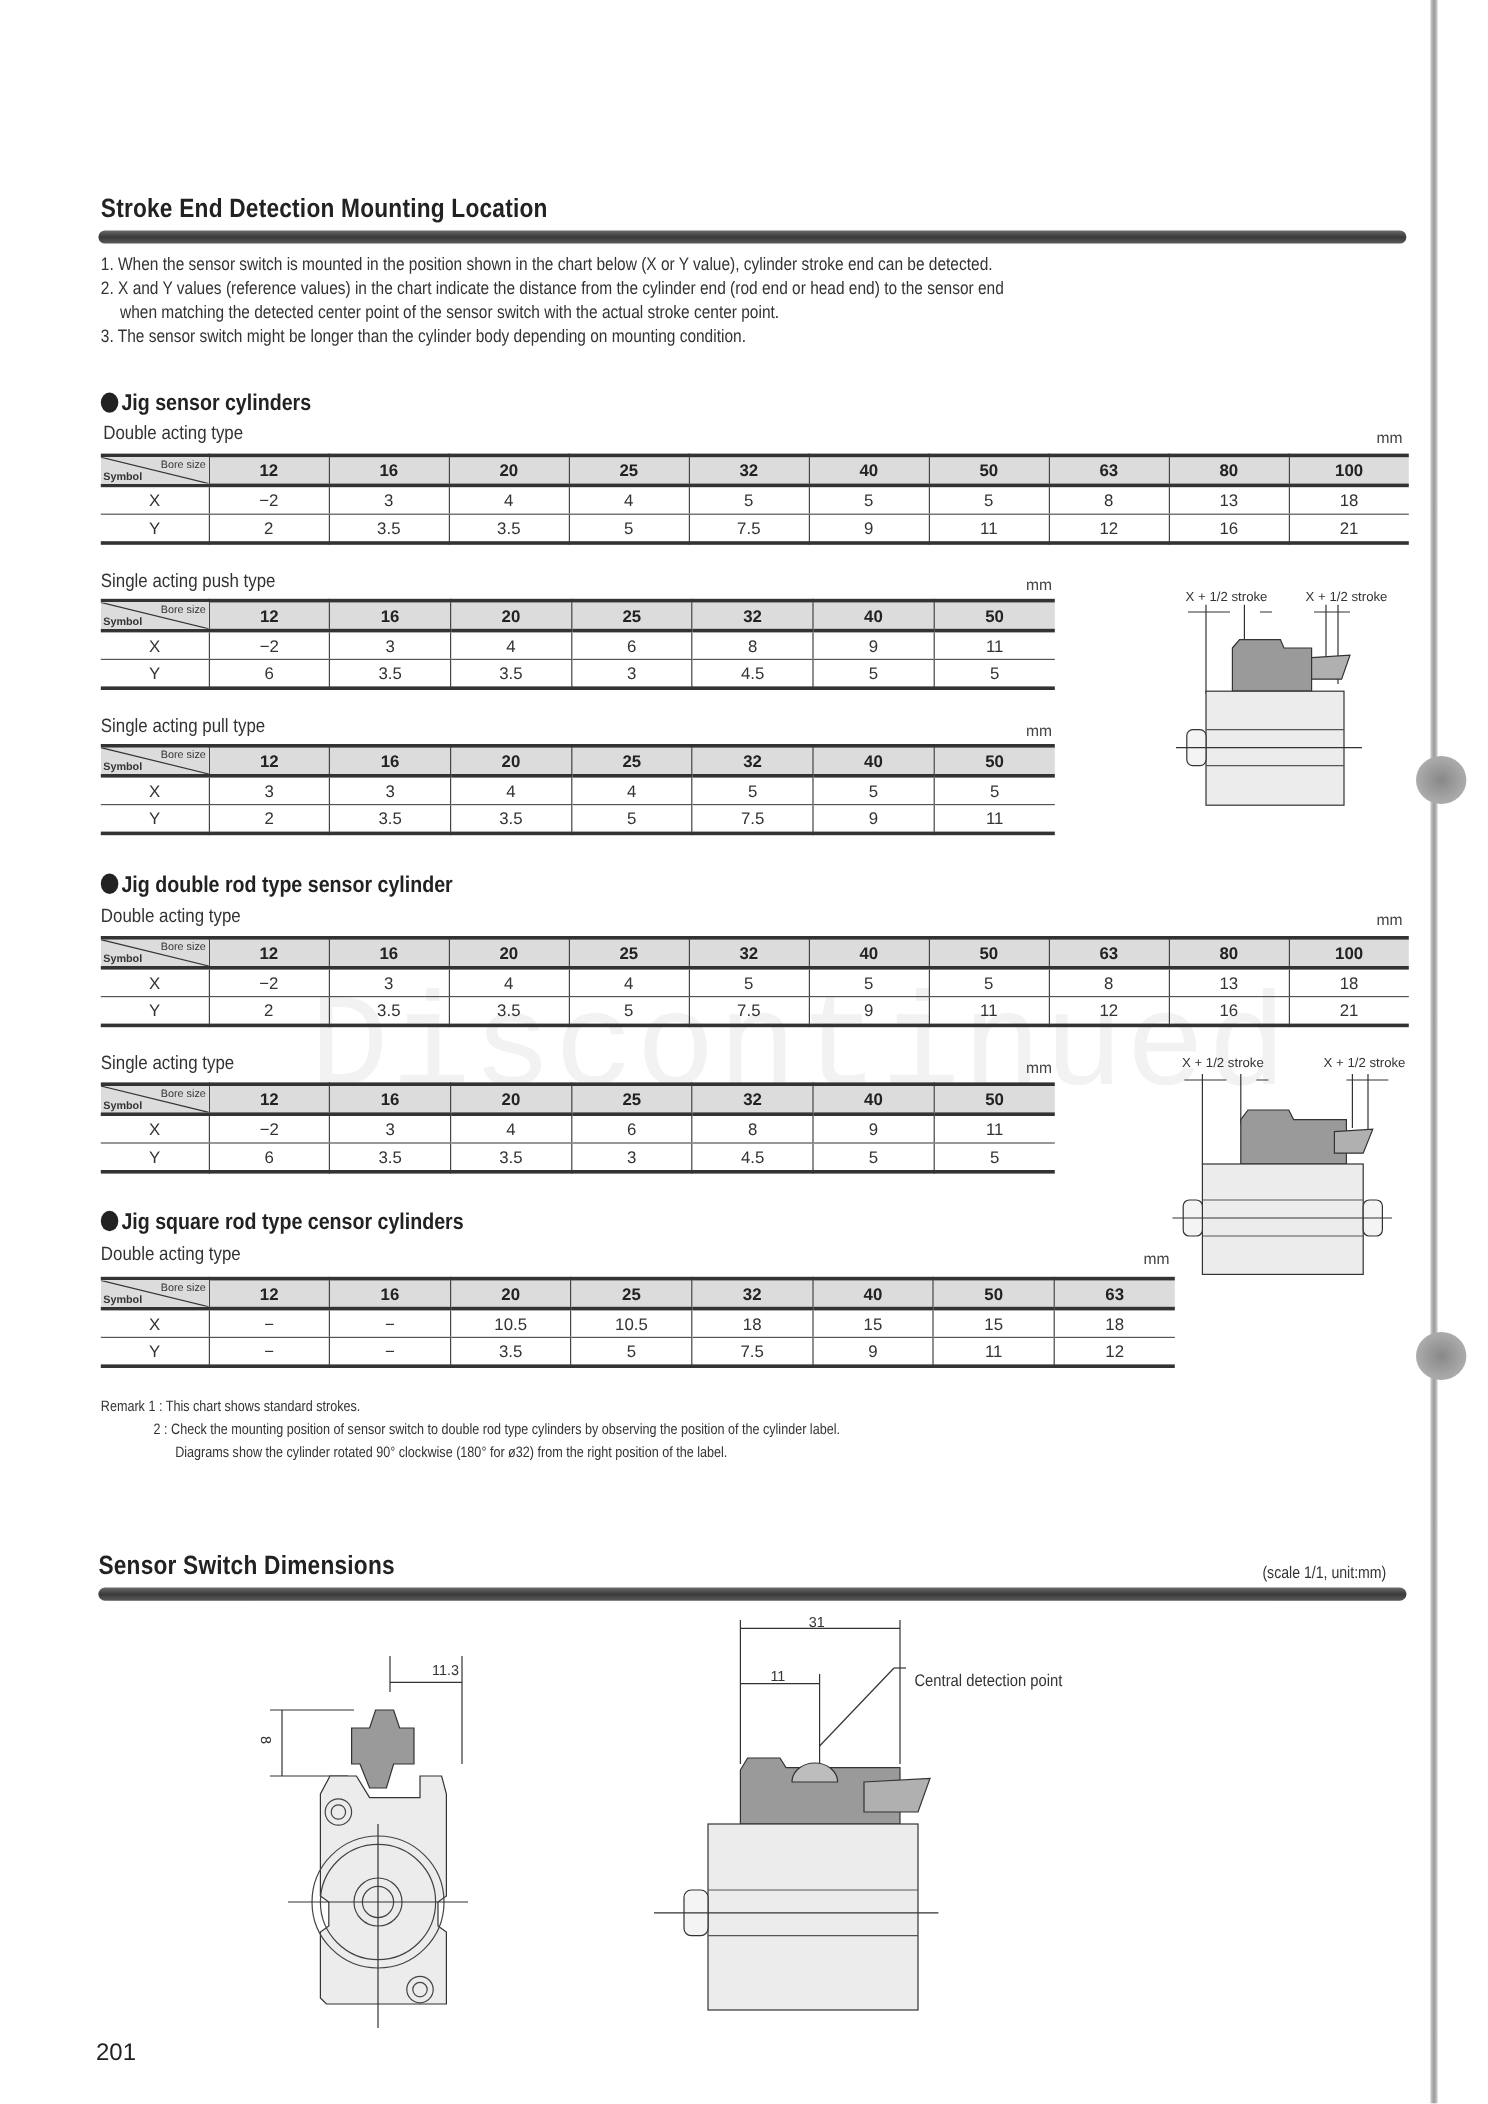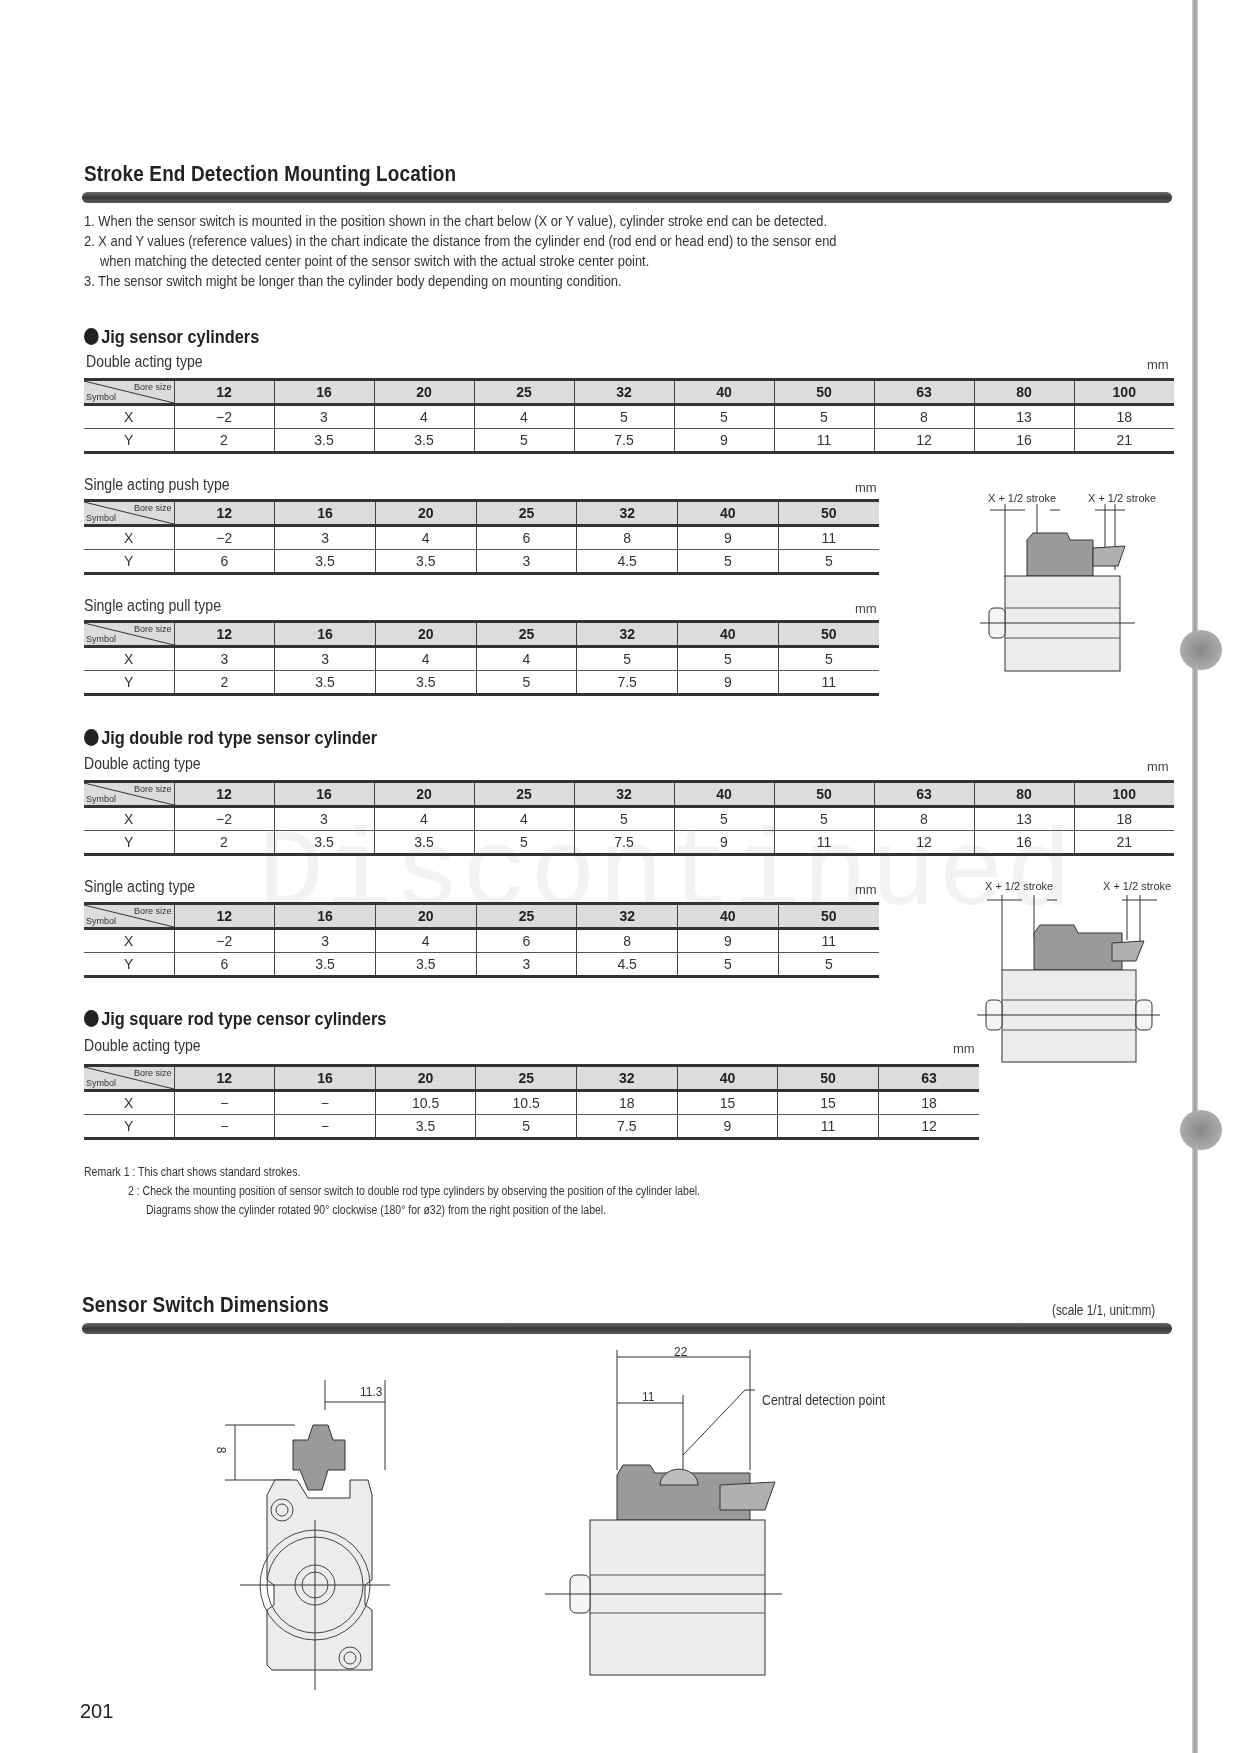--- a/index.html
+++ b/index.html
@@ -16,21 +16,21 @@
   .unit{font-size:13px;color:#444;}
   table.xy{position:absolute;border-collapse:collapse;table-layout:fixed;
            border-top:3px solid #333;border-bottom:3px solid #333;font-size:14px;}
   table.xy th,table.xy td{height:22px;padding:0;text-align:center;border-left:1px solid #444;}
   table.xy th:first-child,table.xy td:first-child{border-left:none;}
   table.xy thead th{background:#dcdcdc;font-weight:bold;font-size:14px;border-bottom:3px solid #333;color:#222;}
   table.xy tbody tr:first-child td{border-bottom:1px solid #555;}
   table.xy td{color:#333;}
   .corner{position:relative;background:#dcdcdc;}
   .corner svg{position:absolute;left:0;top:0;}
-  .corner .sym{position:absolute;left:2px;bottom:1px;font-size:9px;font-weight:normal;color:#333;}
+  .corner .sym{position:absolute;left:2px;bottom:1px;font-size:9px;font-weight:bold;color:#333;}
   .corner .bore{position:absolute;right:2px;top:1px;font-size:9px;font-weight:normal;color:#333;}
   .remark{font-size:12.5px;color:#333;white-space:nowrap;transform:scaleX(0.84);transform-origin:left center;}
   .dimtxt{font-size:12px;color:#333;font-family:"Liberation Sans",sans-serif;}
   .watermark{font-size:110px;color:#f2f2f2;font-family:Liberation Mono, monospace;letter-spacing:2px;white-space:nowrap;}
   .pagenum{font-size:20px;color:#222;}
 </style>
 </head>
 <body>
 
 <div class="abs watermark" style="left:258px;top:812px;">Discontinued</div>
@@ -500,21 +500,21 @@
   </g>
   <path d="M97 130 L103 120 L130 120 L135 128 L230 128 L230 175 L97 175 Z" fill="#9a9a9a" stroke="#333"></path>
   <path d="M140 140 A18 15 0 0 1 178 140 Z" fill="#bdbdbd" stroke="#333"></path>
   <path d="M200 140 L255 137 L245 165 L200 165 Z" fill="#b0b0b0" stroke="#333"></path>
   <rect x="70" y="175" width="175" height="155" fill="#ececec" stroke="#333"></rect>
   <line x1="70" y1="230" x2="245" y2="230" stroke="#555"></line>
     <line x1="70" y1="268" x2="245" y2="268" stroke="#555"></line>
   <rect x="50" y="230" width="20" height="38" rx="6" fill="#f4f4f4" stroke="#333"></rect>
   <line x1="25" y1="249" x2="262" y2="249" stroke="#333"></line>
 </svg>
-<div class="abs dimtxt" style="left:674px;top:1345px;">22</div>
+<div class="abs dimtxt" style="left:674px;top:1345px;">31</div>
 <div class="abs dimtxt" style="left:642px;top:1390px;">11</div>
 <div class="abs dimtxt" style="left:762px;top:1392px;font-size:14px;transform:scaleX(0.88);transform-origin:left;">Central detection point</div>
 
 <div class="abs pagenum" style="left:80px;top:1700px;">201</div>
 
 <div class="abs" style="left:1192px;top:0;width:6px;height:1753px;background:linear-gradient(90deg,#cfcfcf,#9a9a9a,#cfcfcf);"></div>
 <div class="abs" style="left:1180px;top:630px;width:42px;height:40px;border-radius:50%;background:radial-gradient(#888,#bbb);"></div>
 <div class="abs" style="left:1180px;top:1110px;width:42px;height:40px;border-radius:50%;background:radial-gradient(#888,#bbb);"></div>
 
 </body></html>

